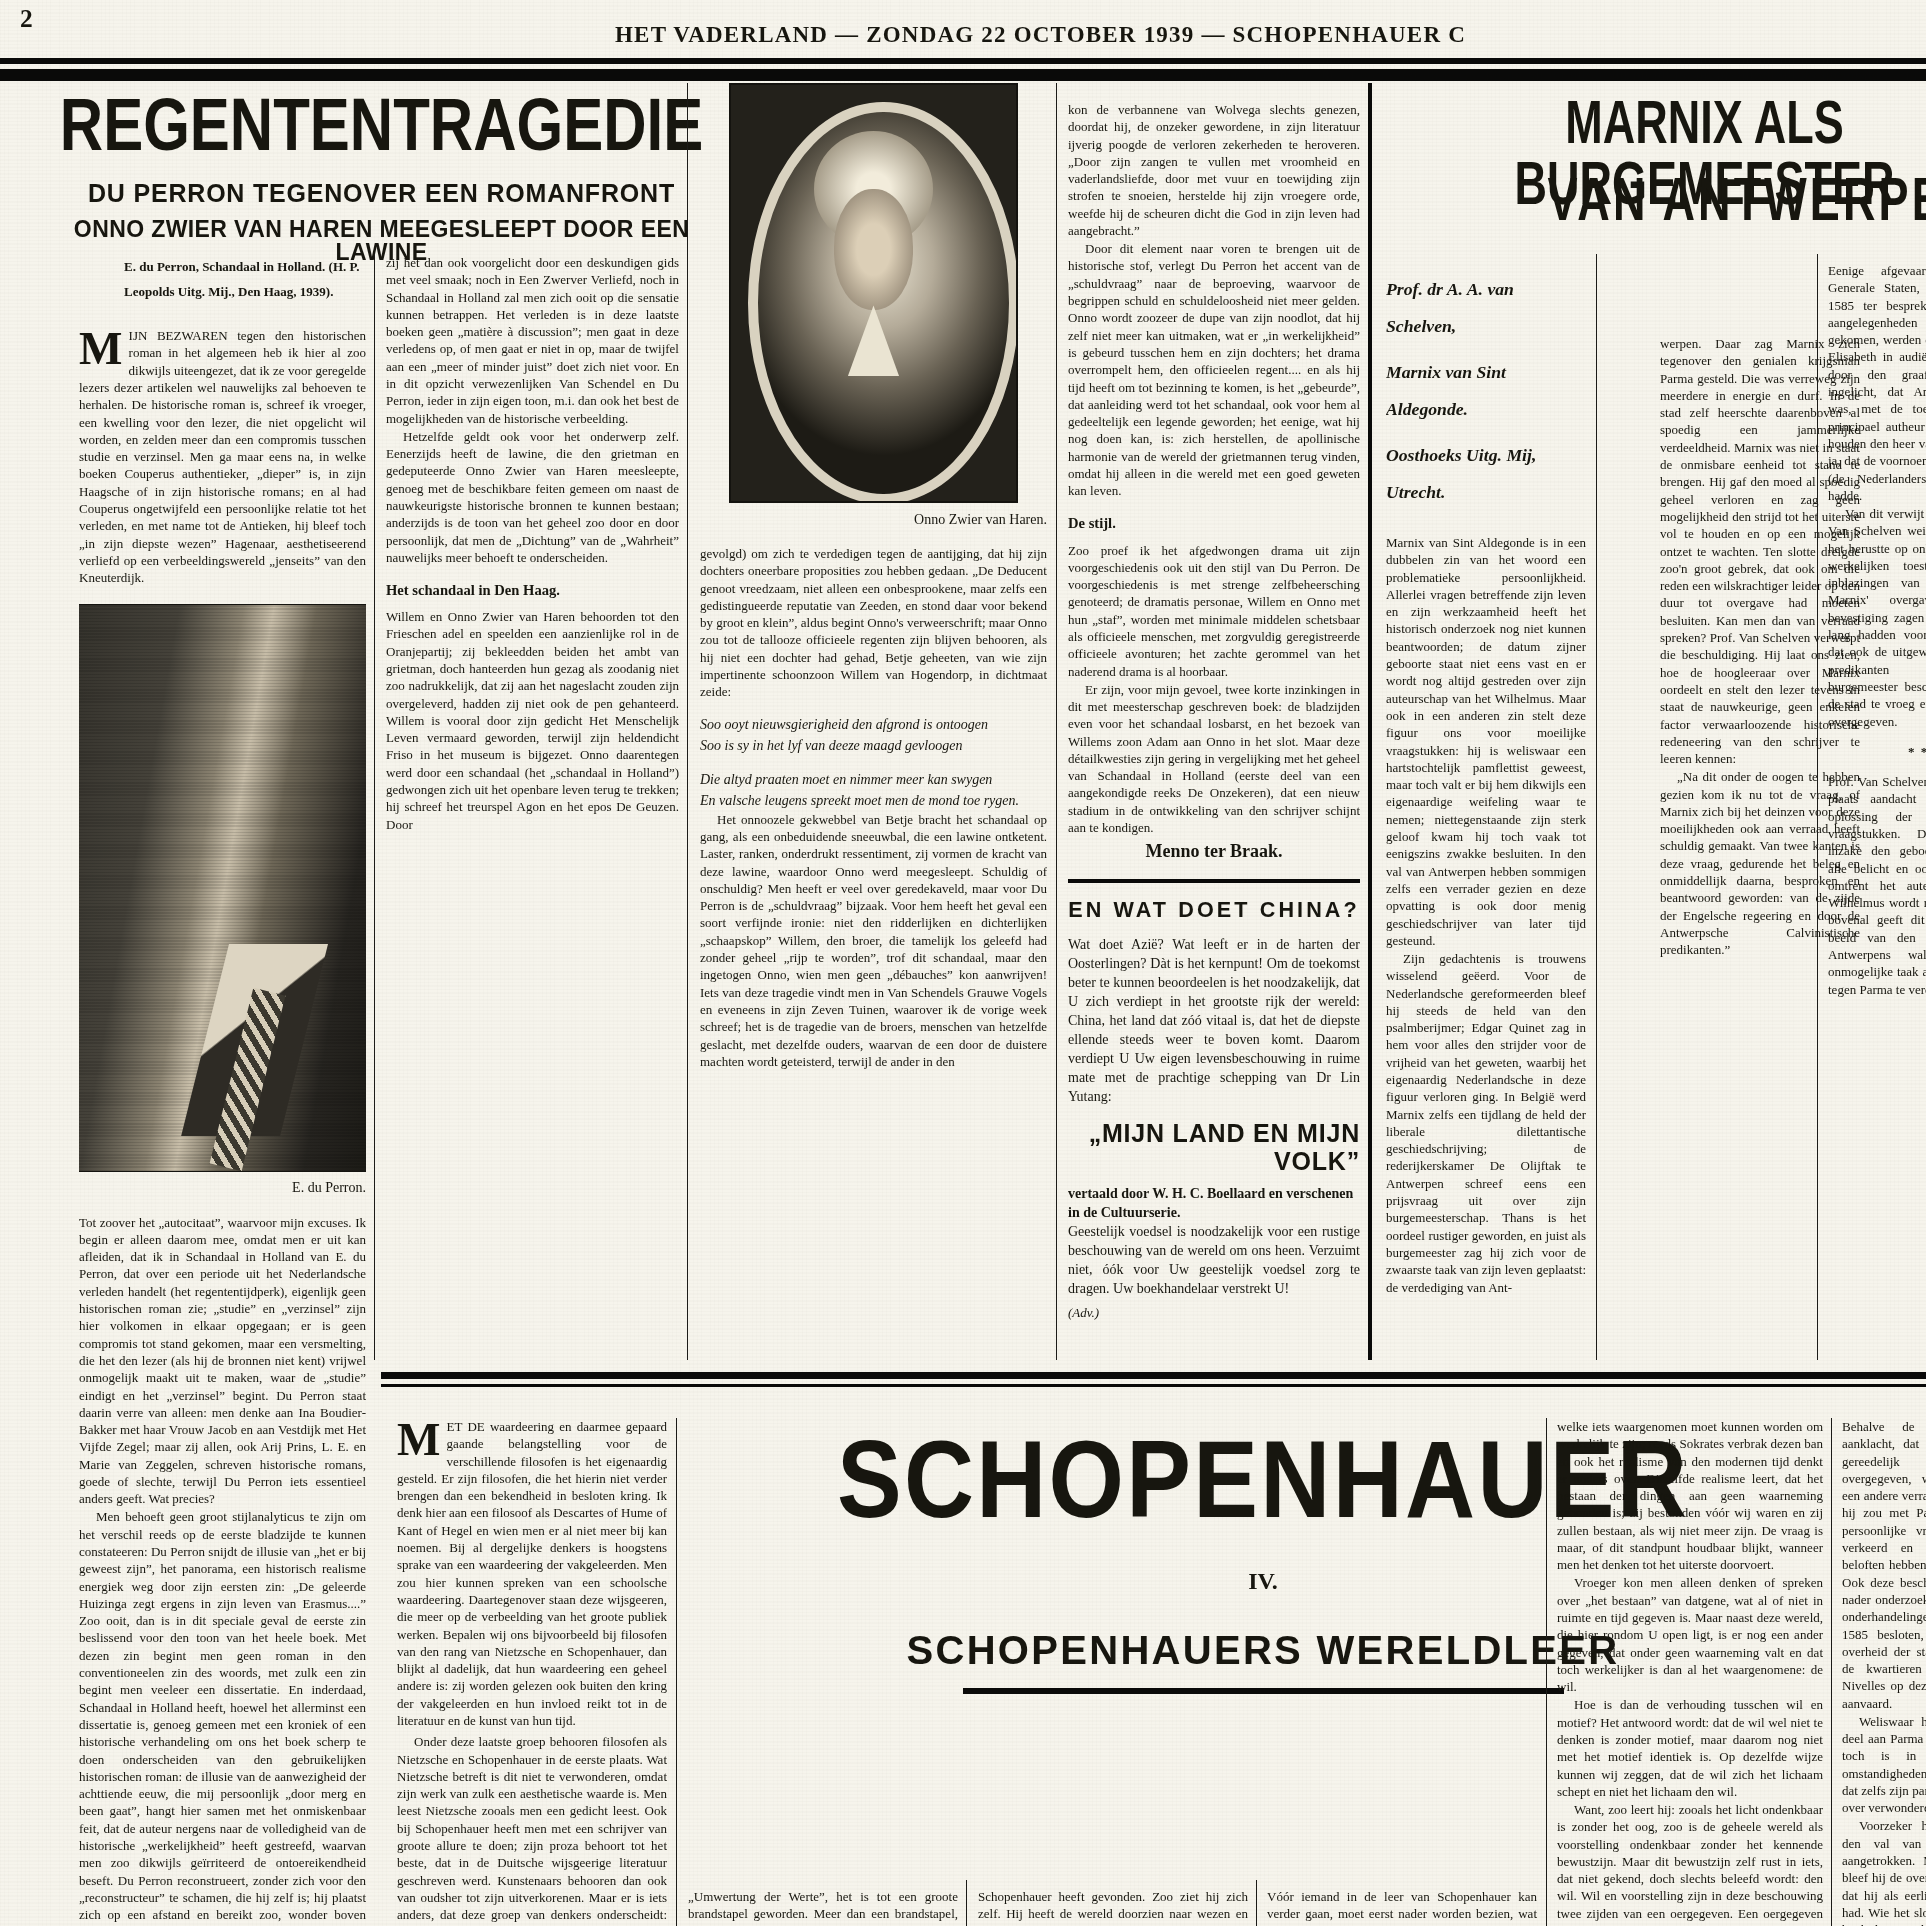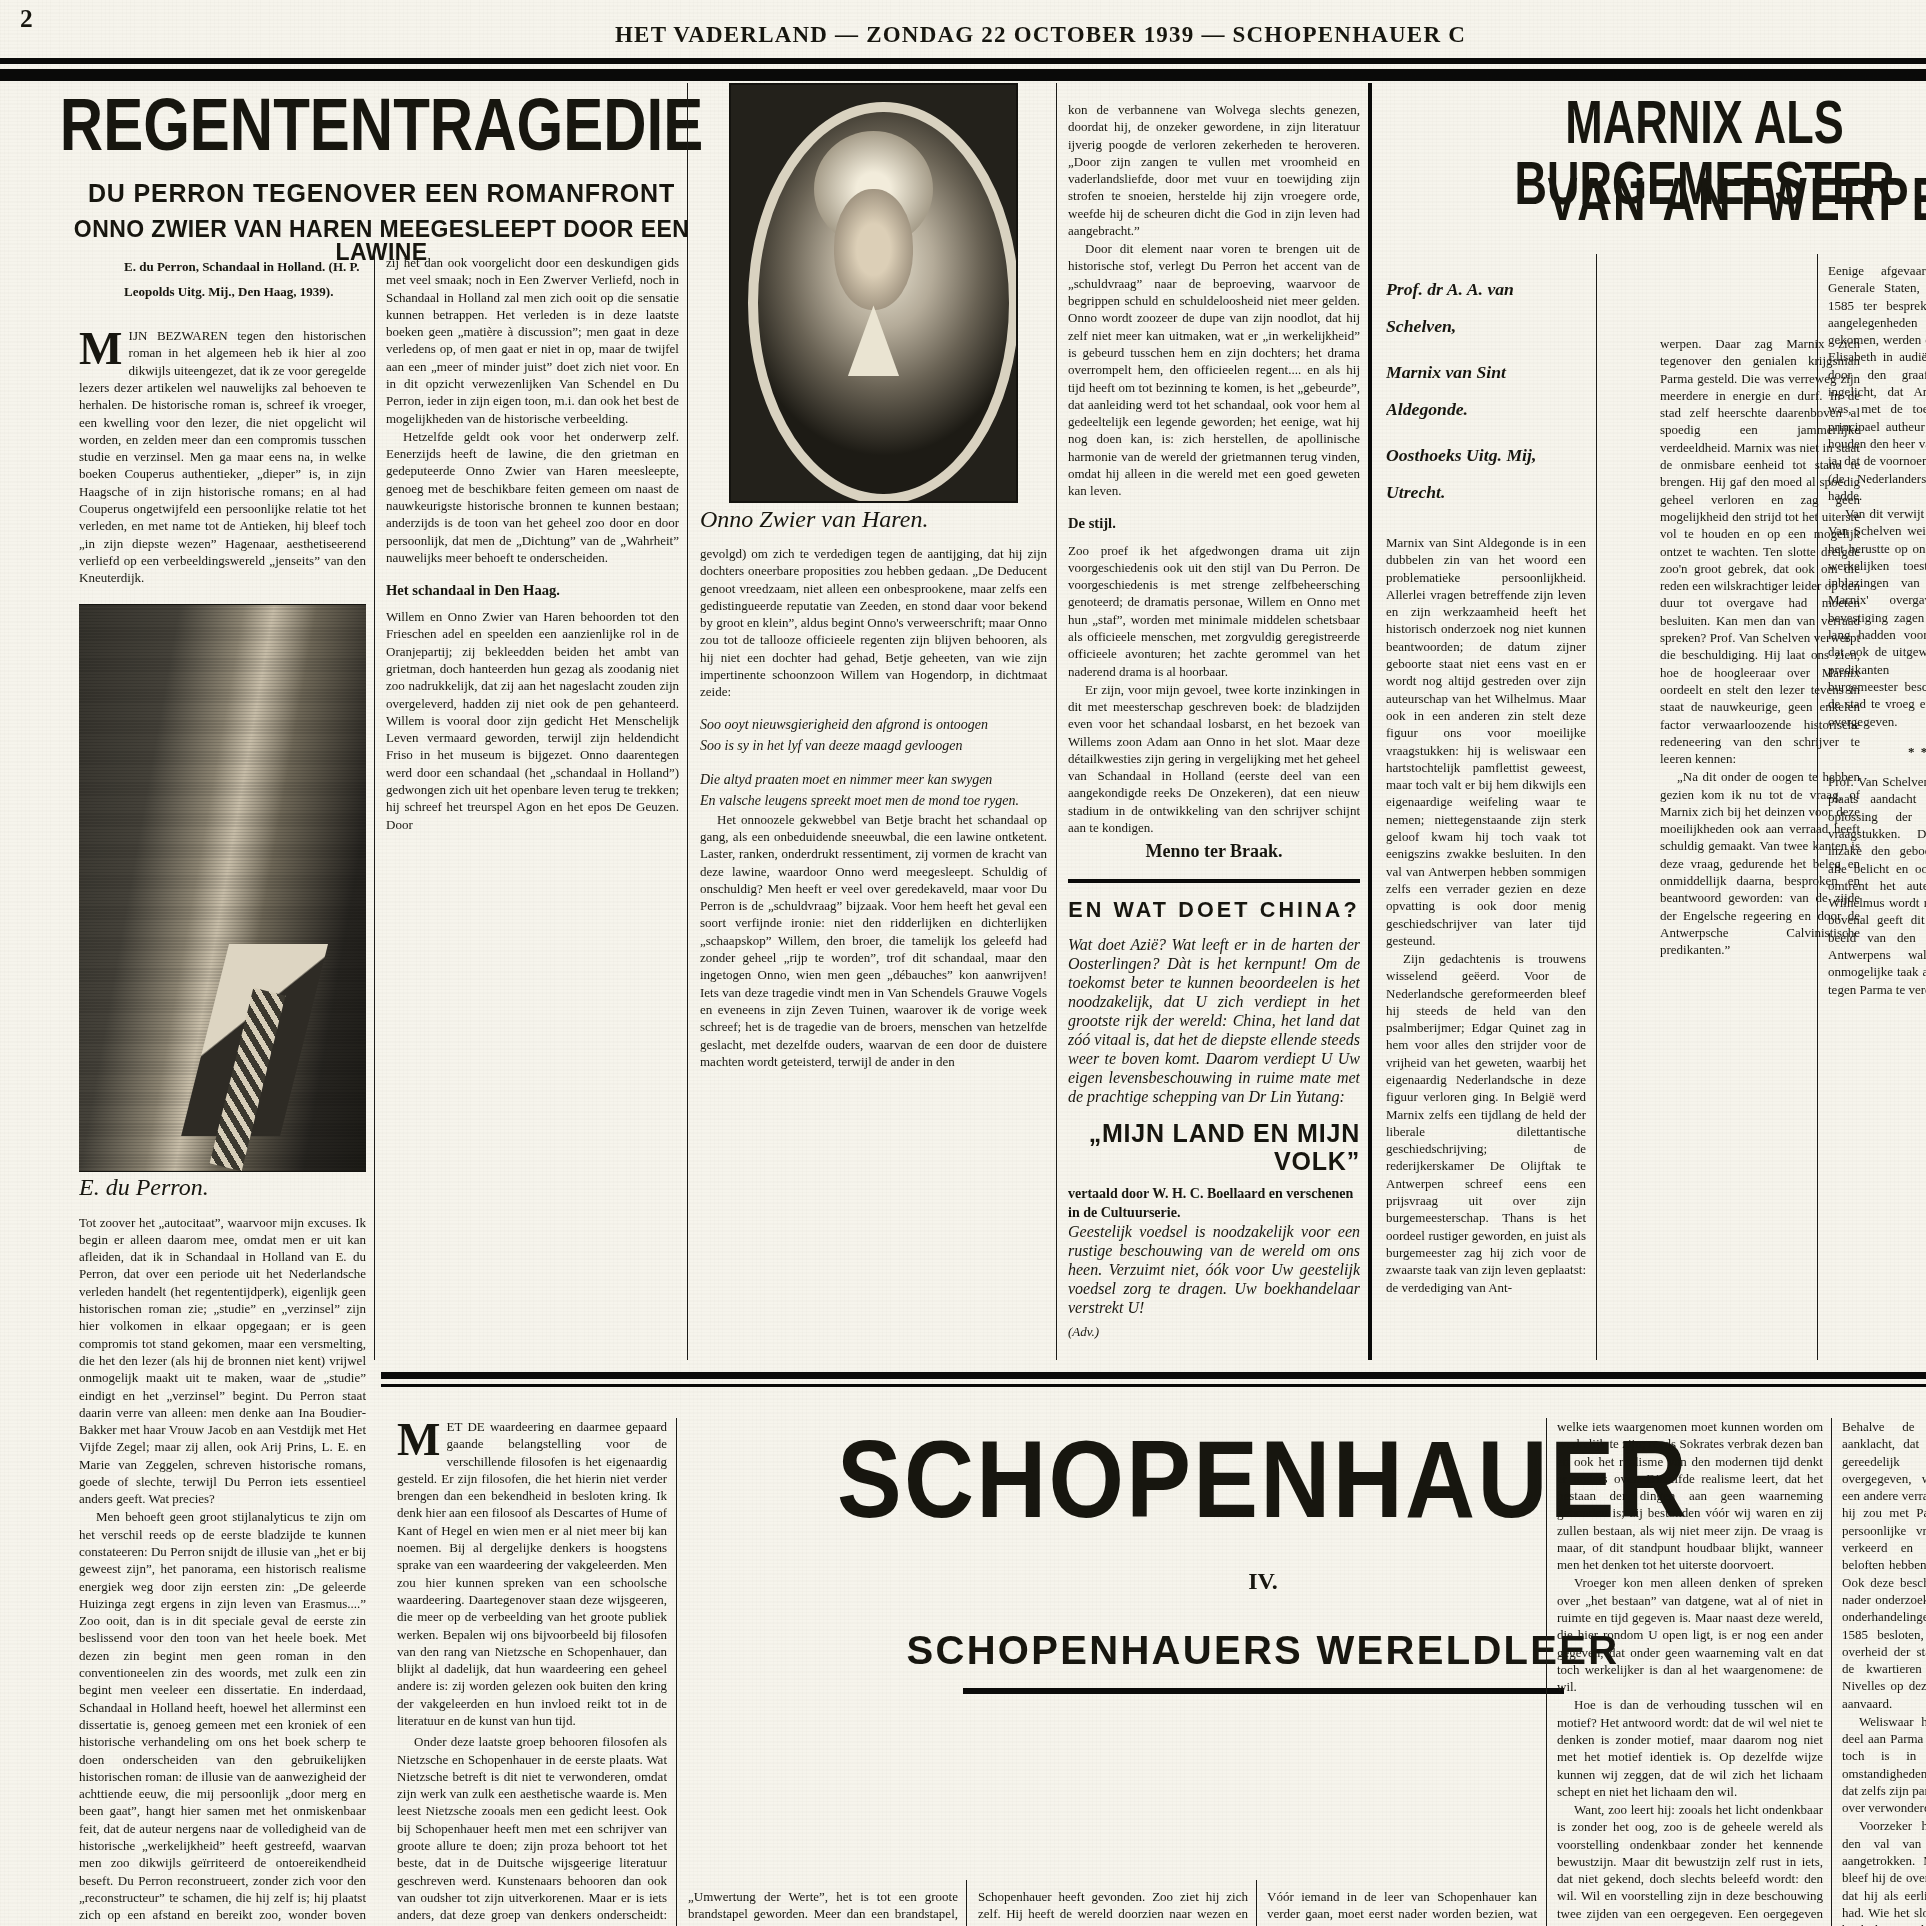--- a/index.html
+++ b/index.html
@@ -43,25 +43,25 @@
   .portrait-onno .face{position:absolute;left:36%;top:25%;width:28%;height:29%;border-radius:48%;background:radial-gradient(#dccfb7 30%, #8e8270 85%);}
   .portrait-onno .cravat{position:absolute;left:41%;top:53%;width:18%;height:17%;background:#eae4d2;clip-path:polygon(50% 0,100% 100%,0 100%);}
   .photo-dp{width:331px;height:566px;margin:17px 0 2.3px -21px;border:1.9px solid #14130f;position:relative;overflow:hidden;
      background:linear-gradient(100deg,#32302a 0%,#45423a 28%,#8b8371 43%,#c7bda8 50%,#6e6757 60%,#262420 80%,#191813 100%);}
   .photo-dp .shade{position:absolute;left:0;top:0;width:100%;height:100%;
      background:repeating-linear-gradient(0deg, rgba(0,0,0,.12) 0 1.5px, transparent 1.5px 3.1px);}
   .photo-dp .collar{position:absolute;left:44%;top:60%;width:30%;height:34%;transform:skewX(-14deg);
      background:linear-gradient(135deg,#ddd5c2 0 38%,#2e2b25 39% 100%);}
   .photo-dp .tie{position:absolute;left:52%;top:68%;width:10%;height:32%;transform:rotate(14deg);
      background:repeating-linear-gradient(45deg,#d6cdb8 0 5.4px,#3b382f 5.4px 11.6px);}
-  .caption{font-style:italic;font-size:24px;text-align:left;margin:7.7px 0 17px;text-indent:0;}
+  .caption{font-size:14px;text-align:right;margin:7.7px 0 17px;text-indent:0;}
   
   .ad{border-top:4.6px solid #0a0a09;margin-top:18.5px;padding-top:14px;}
   .ad-head{font:700 21.6px/1.2 "Liberation Sans",sans-serif;letter-spacing:3.1px;text-align:center;margin-bottom:11.6px;}
-  .ad-body{font-size:16px;line-height:19px;text-align:justify;font-style:italic;}
+  .ad-body{font-size:14px;line-height:19px;text-align:justify;}
   .ad-title{font:700 25px/1.15 "Liberation Sans",sans-serif;letter-spacing:0.8px;text-align:right;margin:13px 0 7.7px;}
   .ad-sub{font-weight:700;font-size:14px;line-height:19px;text-align:left;}
   .ad-tag{text-align:left;font-size:13px;font-style:italic;margin-top:6.2px;}
 </style>
 </head>
 <body>
 
 <div id="canvas">
 
   <div class="abs" id="pagenum">2</div>

